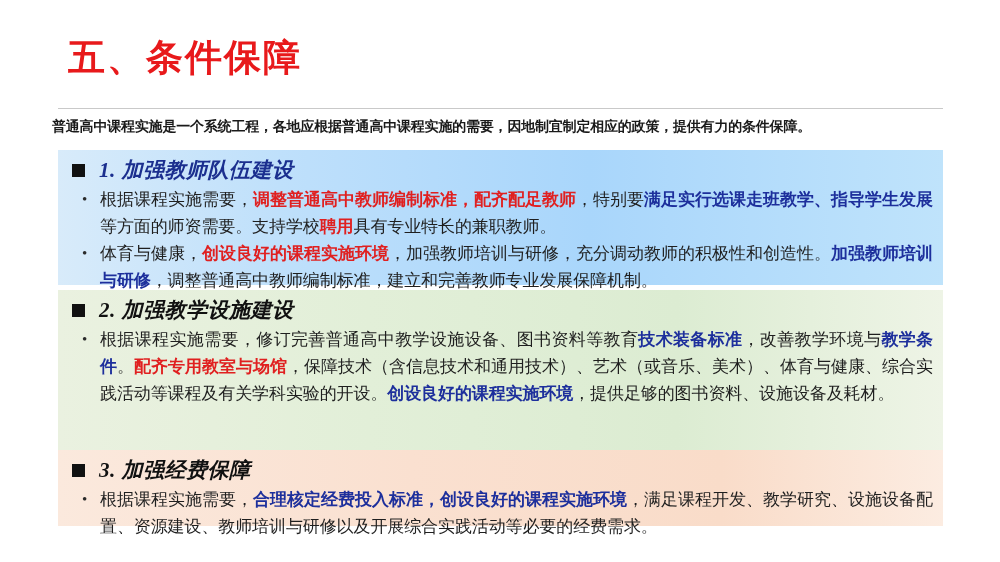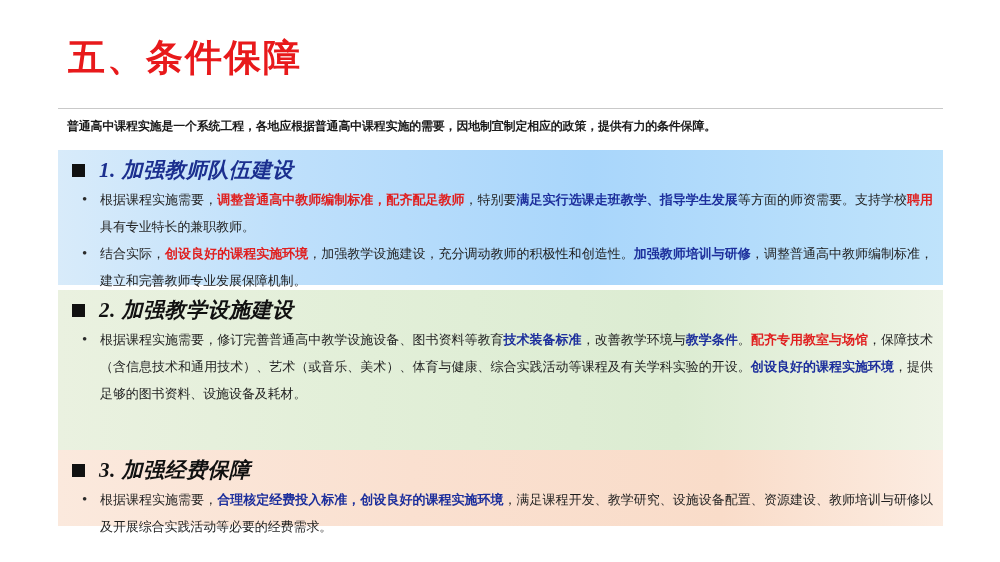--- a/index.html
+++ b/index.html
@@ -40,24 +40,24 @@
     left: 58px;
     top: 108px;
     width: 885px;
     height: 1px;
     background: #c9c9c9;
   }
 
   
   .lead {
     position: absolute;
-    left: 67px;
+    left: 52px;
     top: 118px;
     width: 890px;
-    font-size: 12px;
+    font-size: 14px;
     font-weight: bold;
     color: #1a1a1a;
     letter-spacing: -0.2px;
     white-space: nowrap;
     font-family: "Liberation Serif", "DejaVu Serif", serif;
   }
 
   
   .panel {
     position: absolute;
@@ -117,21 +117,21 @@
     width: 26px;
     font-size: 15px;
     line-height: 27px;
     color: #2a2a2a;
     text-align: left;
     padding-left: 8px;
     box-sizing: border-box;
   }
   .bullet-text {
     flex: 1;
-    font-size: 13px;
+    font-size: 17px;
     line-height: 27px;
     color: #1f1f1f;
     letter-spacing: -0.1px;
     text-align: justify;
     text-justify: inter-ideograph;
     font-family: "Liberation Serif", "DejaVu Serif", serif;
   }
   .bullet-text .red {
     color: #e02020;
     font-weight: bold;
@@ -155,21 +155,21 @@
     <div class="heading-row">
       <span class="sq-bullet"></span>
       <span class="heading-text heading-blue">1. 加强教师队伍建设</span>
     </div>
     <div class="bullet-row">
       <span class="dot">•</span>
       <span class="bullet-text"><span class="plain">根据课程实施需要，</span><span class="red">调整普通高中教师编制标准，配齐配足教师</span><span class="plain">，特别要</span><span class="blue">满足实行选课走班教学、指导学生发展</span><span class="plain">等方面的师资需要。支持学校</span><span class="red">聘用</span><span class="plain">具有专业特长的兼职教师。</span></span>
     </div>
     <div class="bullet-row">
       <span class="dot">•</span>
-      <span class="bullet-text"><span class="plain">结合实际，</span><span class="red">创设良好的课程实施环境</span><span class="plain">，加强教学设施建设，充分调动教师的积极性和创造性。</span><span class="blue">加强教师培训与研修</span><span class="plain">，调整普通高中教师编制标准，建立和完善教师专业发展保障机制。</span></span>
+      <span class="bullet-text"><span class="plain">体育与健康，</span><span class="red">创设良好的课程实施环境</span><span class="plain">，加强教师培训与研修，充分调动教师的积极性和创造性。</span><span class="blue">加强教师培训与研修</span><span class="plain">，调整普通高中教师编制标准，建立和完善教师专业发展保障机制。</span></span>
     </div>
   </div>
 
   <div class="panel panel-2">
     <div class="heading-row">
       <span class="sq-bullet"></span>
       <span class="heading-text heading-black">2. 加强教学设施建设</span>
     </div>
     <div class="bullet-row">
       <span class="dot">•</span>

